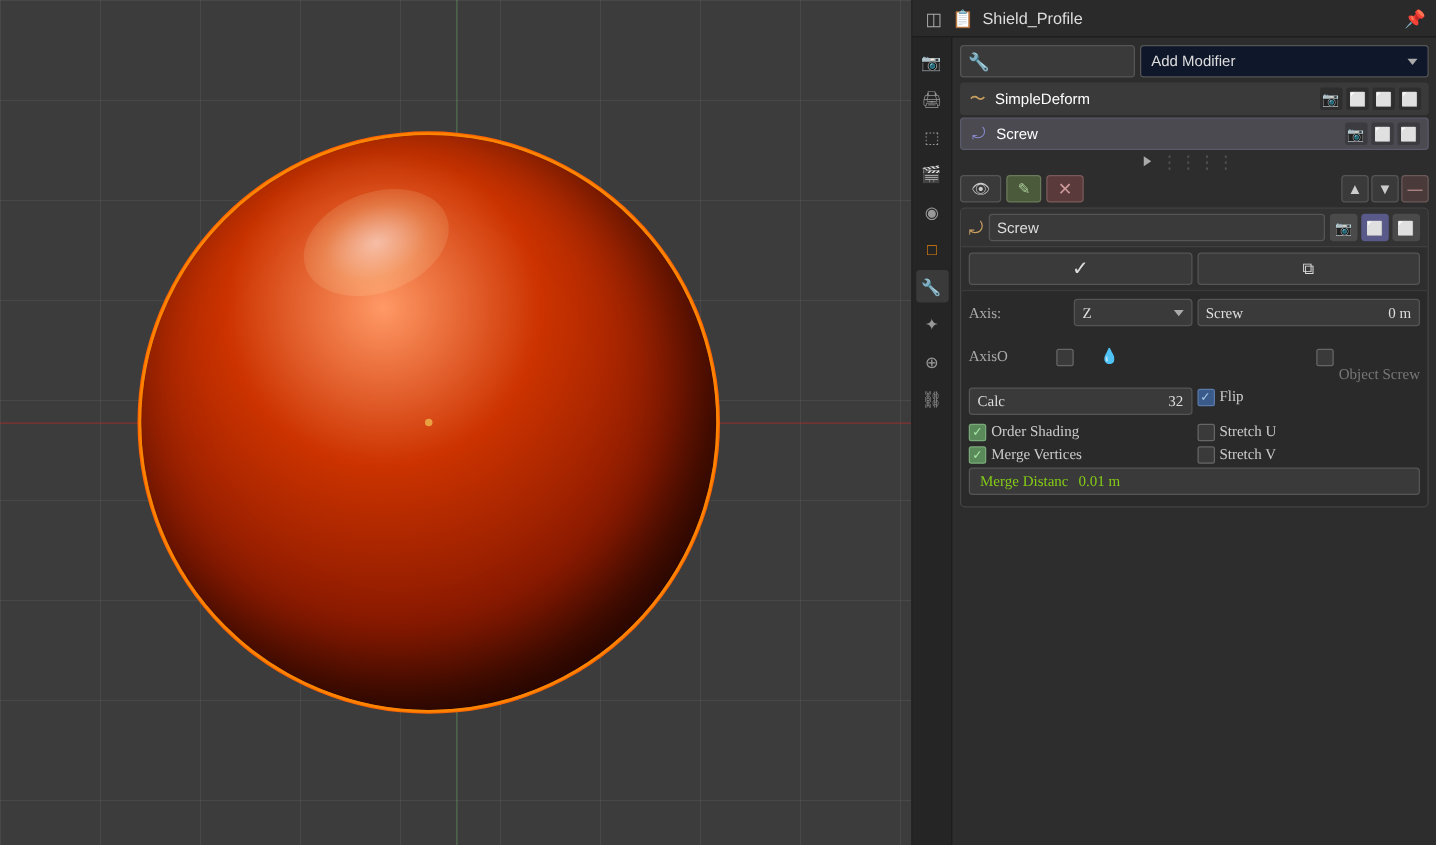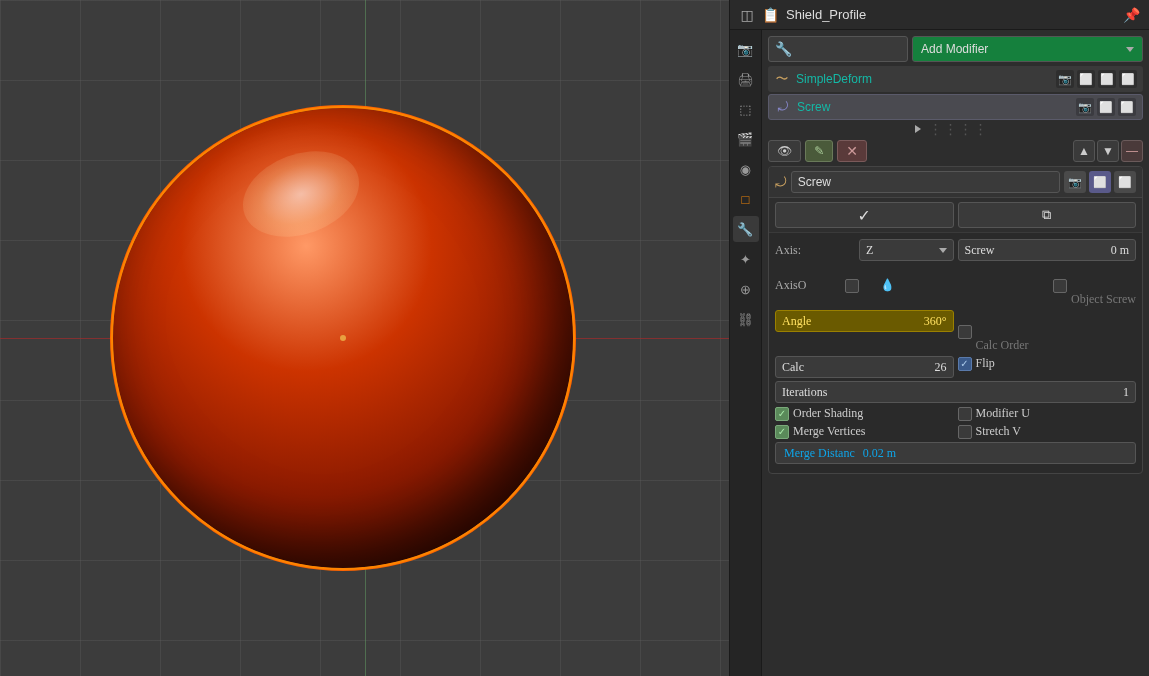--- a/index.html
+++ b/index.html
@@ -183,21 +183,21 @@
       border-radius: 3px;
       color: #ddd;
       padding: 3px 6px;
       font-size: 12px;
       height: 26px;
       display: flex;
       align-items: center;
     }
     .add-modifier-btn {
       flex: 1;
-      background: #15803d;
+      background: #0f172a;
       border: 1px solid #555;
       border-radius: 3px;
       color: #ddd;
       padding: 3px 8px;
       cursor: pointer;
       font-size: 12px;
       display: flex;
       align-items: center;
       justify-content: space-between;
       height: 26px;
@@ -226,21 +226,21 @@
       height: 16px;
       font-size: 13px;
       display: flex;
       align-items: center;
       justify-content: center;
       color: #c8a060;
     }
     .modifier-name {
       flex: 1;
       font-size: 12px;
-      color: #14b8a6;
+      color: #ffffff;
     }
     .modifier-actions {
       display: flex;
       gap: 3px;
     }
     .mod-action-btn {
       width: 18px;
       height: 18px;
       display: flex;
       align-items: center;
@@ -471,21 +471,21 @@
     .merge-row {
       display: flex;
       align-items: center;
       gap: 4px;
       margin-bottom: 3px;
     }
     .merge-label-field {
       background: #3a3a3a;
       border: 1px solid #555;
       border-radius: 3px;
-      color: #0ea5e9;
+      color: #84cc16;
       padding: 2px 8px;
       font-size: 12px;
       height: 22px;
       display: flex;
       align-items: center;
       gap: 8px;
       flex: 1;
     }
 
     
@@ -691,70 +691,50 @@
             <span class="axis-o-label">AxisO</span>
             <div class="axis-o-color"></div>
             <div class="eyedrop-btn">💧</div>
             <div style="flex:1;"></div>
             <div style="display:flex;align-items:center;gap:4px;">
               <div class="check-box"></div>
               <span class="check-label-disabled">Object Screw</span>
             </div>
           </div>
 
-          <div class="two-col-row">
-            <div class="col-left">
-              <div class="full-field yellow">
-                <span>Angle</span>
-                <span>360°</span>
-              </div>
-            </div>
-            <div class="col-right">
-              <div style="display:flex;align-items:center;gap:4px;">
-                <div class="check-box"></div>
-                <span class="check-label-disabled">Calc Order</span>
-              </div>
-            </div>
-          </div>
 
           <div class="two-col-row">
             <div class="col-left">
               <div class="full-field">
                 <span>Calc</span>
-                <span>26</span>
+                <span>32</span>
               </div>
             </div>
             <div class="col-right">
               <div style="display:flex;align-items:center;gap:4px;">
                 <div class="check-box checked-blue">✓</div>
                 <span class="check-label">Flip</span>
               </div>
             </div>
           </div>
 
           <div class="two-col-row">
-            <div class="col-right">
-              <div class="full-field">
-                <span>Iterations</span>
-                <span>1</span>
-              </div>
-            </div>
           </div>
 
           <div class="two-col-row">
             <div class="col-left">
               <div style="display:flex;align-items:center;gap:4px;">
                 <div class="check-box checked">✓</div>
                 <span class="check-label">Order Shading</span>
               </div>
             </div>
             <div class="col-right">
               <div style="display:flex;align-items:center;gap:4px;">
                 <div class="check-box"></div>
-                <span class="check-label">Modifier U</span>
+                <span class="check-label">Stretch U</span>
               </div>
             </div>
           </div>
 
           <div class="two-col-row">
             <div class="col-left">
               <div style="display:flex;align-items:center;gap:4px;">
                 <div class="check-box checked">✓</div>
                 <span class="check-label">Merge Vertices</span>
               </div>
@@ -763,21 +743,21 @@
               <div style="display:flex;align-items:flex-end;gap:4px;">
                 <div class="check-box"></div>
                 <span class="check-label">Stretch V</span>
               </div>
             </div>
           </div>
 
           <div class="merge-row">
             <div class="merge-label-field">
               <span>Merge Distanc</span>
-              <span>0.02 m</span>
+              <span>0.01 m</span>
             </div>
           </div>
 
         </div>
       </div>
     </div>
   </div>
 </div>
 
 </body></html>

